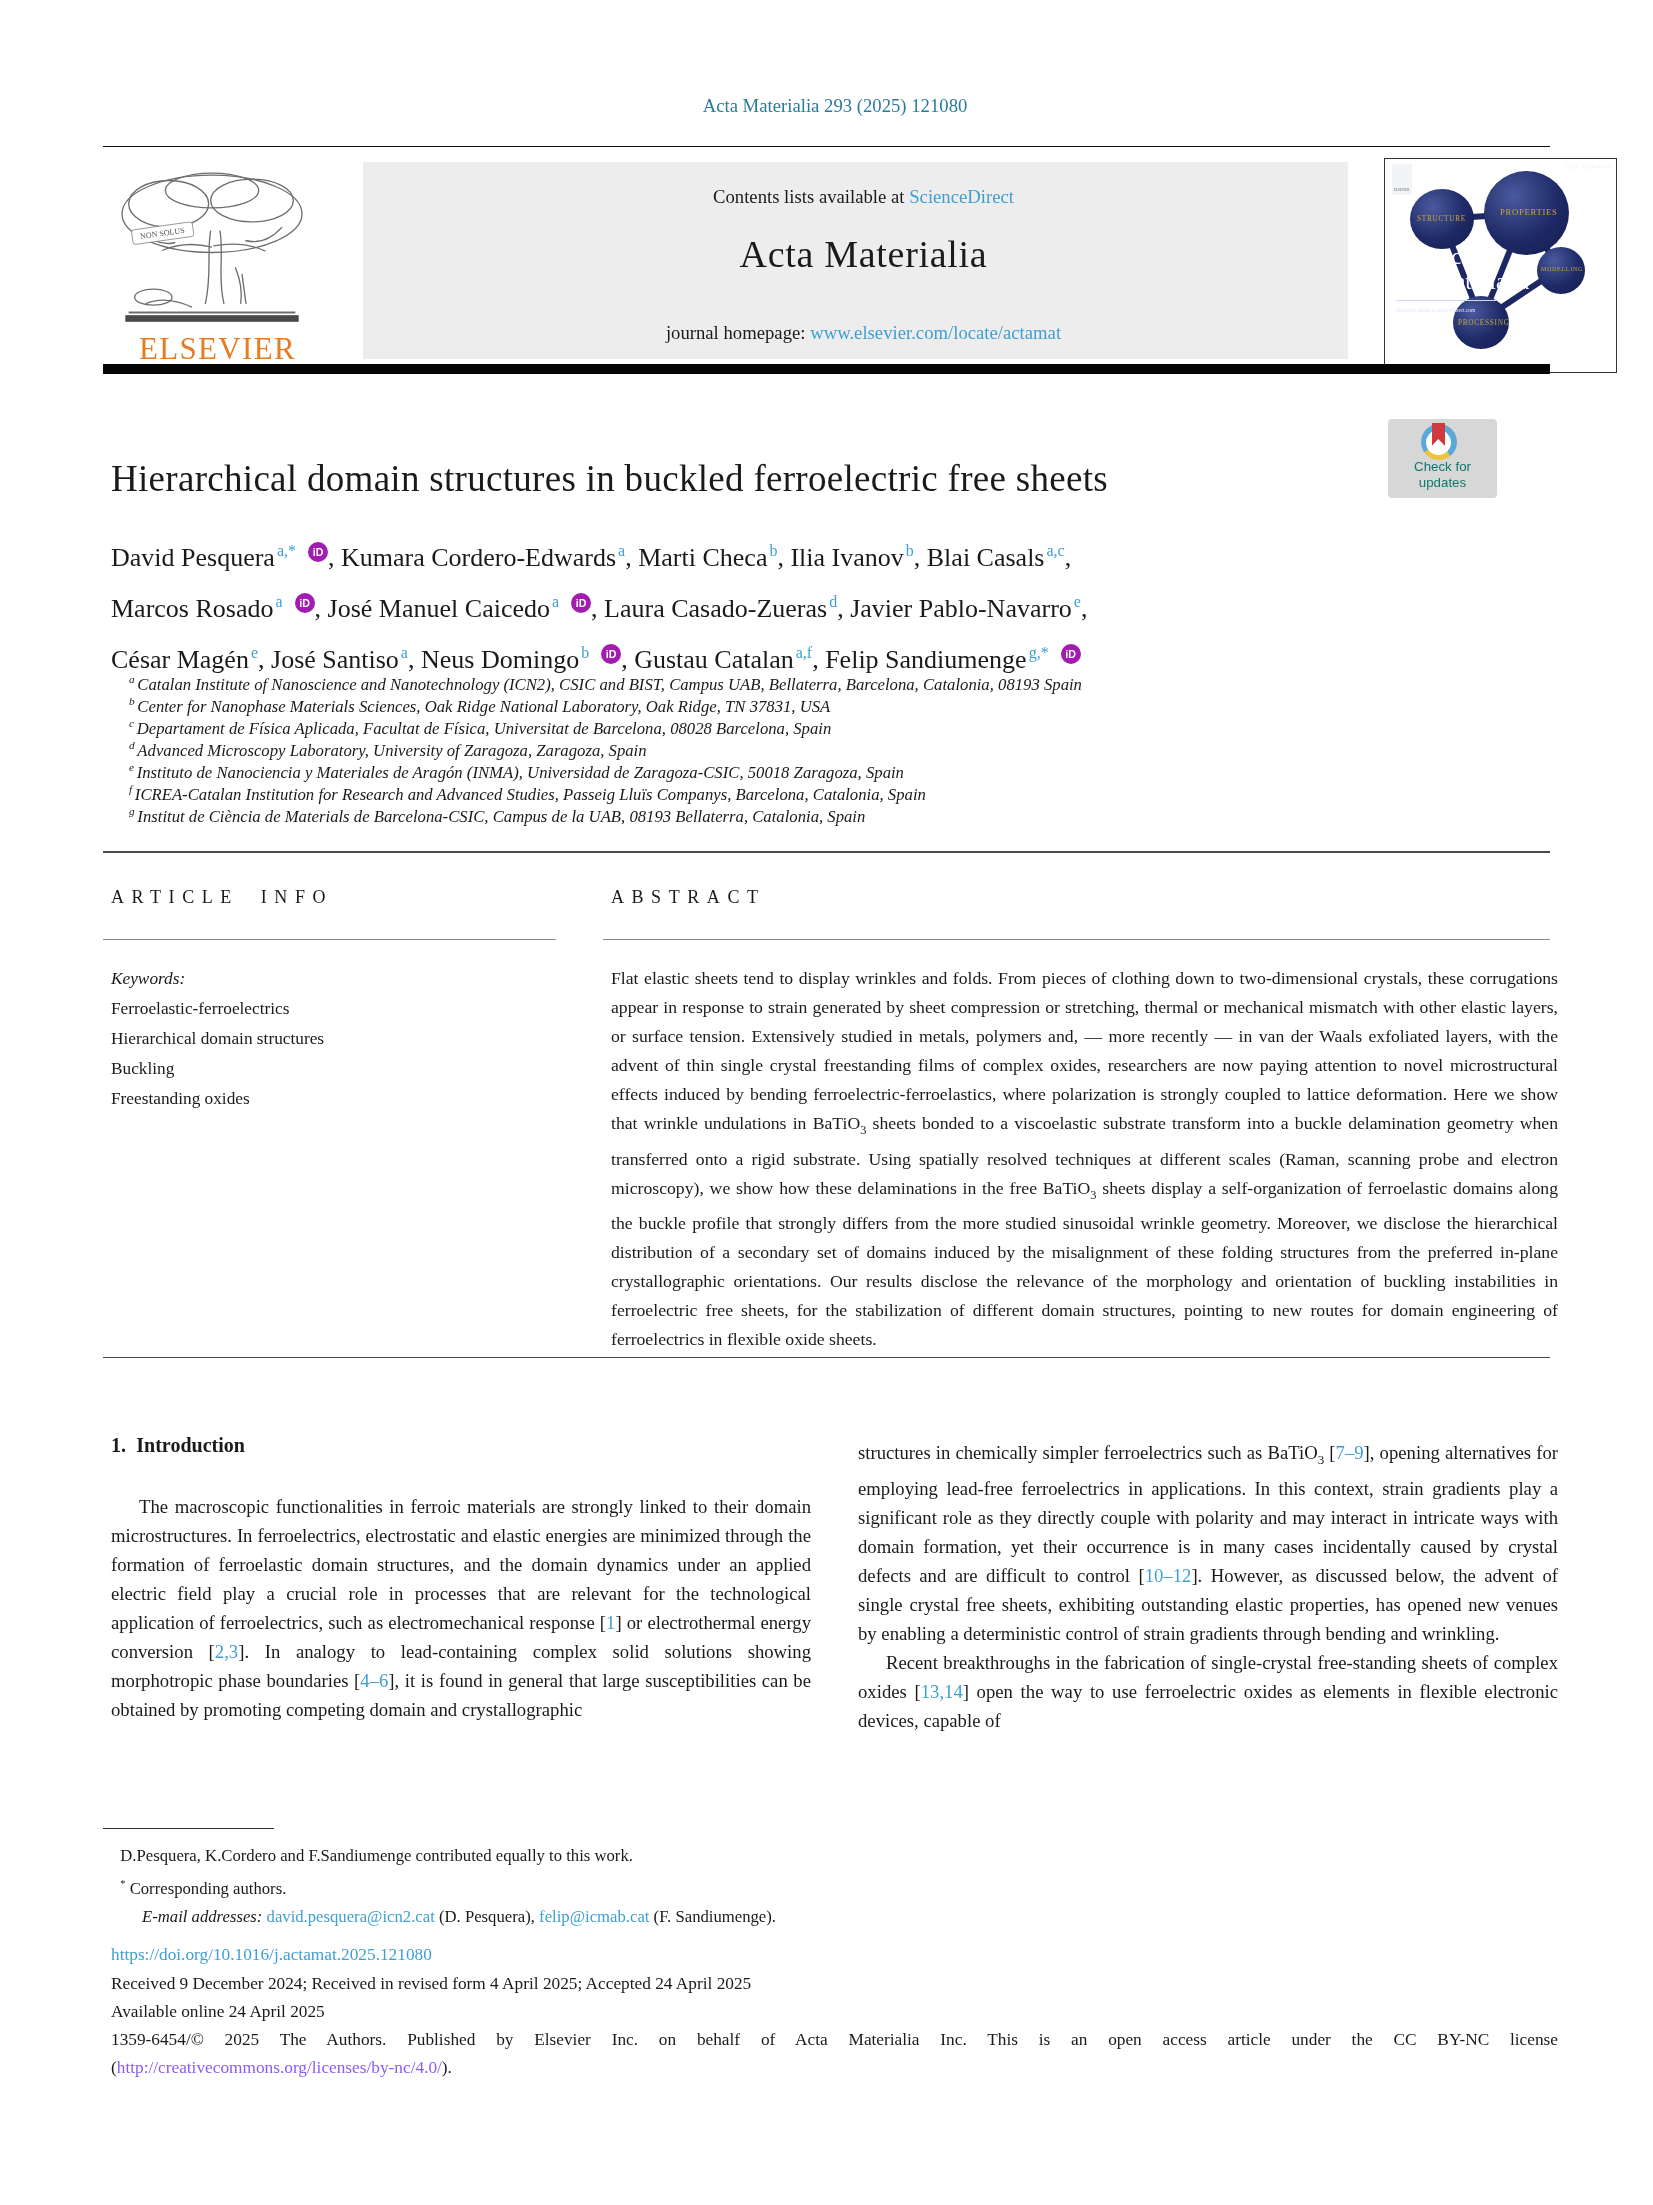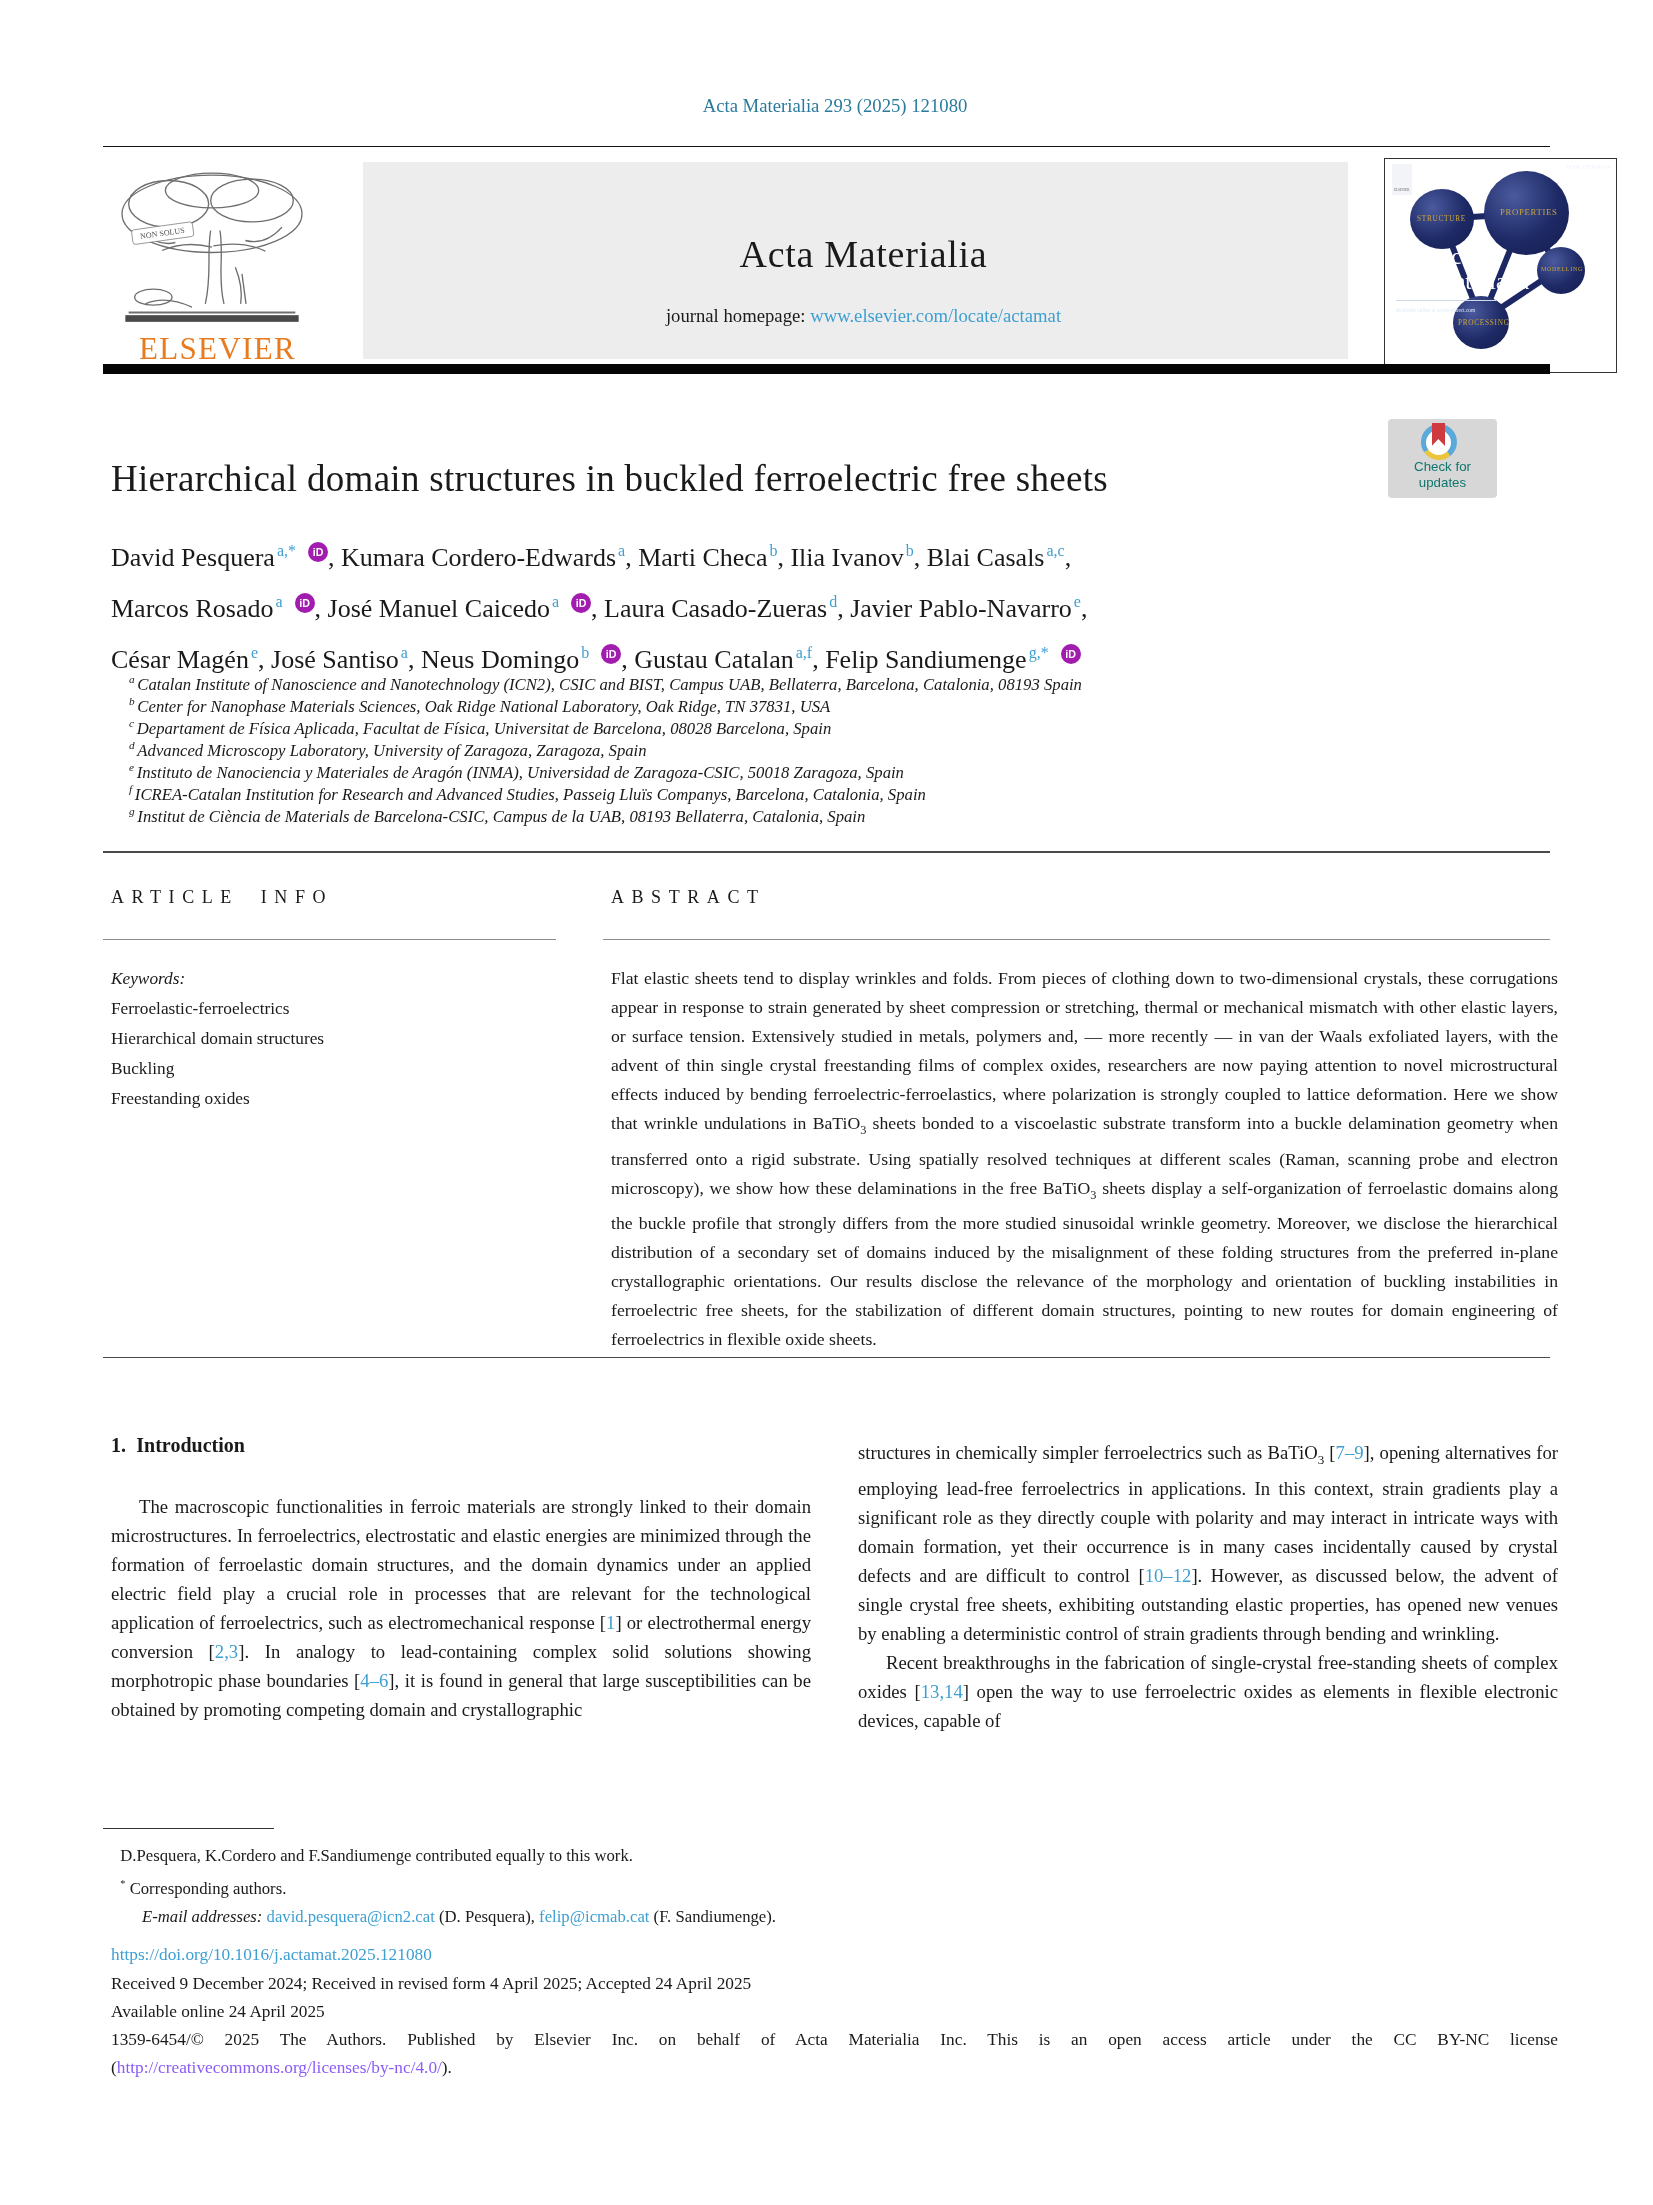--- a/index.html
+++ b/index.html
@@ -23,21 +23,21 @@
   #rule-abs-bottom{top:1357px;height:1.3px;background:#4a4a4a;}
   .hdr-rule{position:absolute;height:1.3px;background:#8c8c8c;top:939px;}
   #rule-info{left:103px;width:453px;}
   #rule-abstract{left:603px;width:947px;}
   #footnote-rule{top:1828px;left:103px;width:163px;height:1.3px;background:#333;}
 
   
   #gray-box{top:162px;left:363px;width:977px;height:197px;background:#ededed;}
   #contents-line{top:24px;left:0;width:100%;text-align:center;font-size:18.7px;}
   #journal-name{top:70px;left:0;width:100%;text-align:center;font-size:38px;letter-spacing:0.7px;}
-  #homepage-line{top:143px;left:0;width:100%;text-align:center;font-size:18.7px;}
+  #homepage-line{top:160px;left:0;width:100%;text-align:center;font-size:18.7px;}
 
   
   #elsevier-block{top:167px;left:100px;width:227px;height:200px;}
   #elsevier-word{position:absolute;bottom:0;left:0;width:100%;text-align:center;
      font-size:31px;color:#e87b1f;letter-spacing:1.3px;}
   #tree-svg{position:absolute;top:0;left:12px;}
 
   
   #cover{top:158px;left:1384px;width:223px;height:213px;border:0.7px solid #333;
      background:linear-gradient(180deg,#d7e1f0 0%,#a9bcde 22%,#6c86c4 55%,#44straight 0%,#44619f 78%,#3c579b 100%);overflow:hidden;}
@@ -136,20 +136,23 @@
         <line x1="25" y1="218" x2="275" y2="218"></line>
       </g>
       <rect x="30" y="88" width="92" height="22" rx="4" fill="#fff" stroke="#6e6e6e" transform="rotate(-8 76 99)"></rect>
       <text x="42" y="103" font-size="12" fill="#555" font-family="Liberation Serif, serif" transform="rotate(-8 76 99)">NON SOLUS</text>
       <rect x="20" y="222" width="260" height="10" fill="#4a4a4a"></rect>
     </svg>
     <div id="elsevier-word">ELSEVIER</div>
   </div>
 
   <div class="abs" id="gray-box">
+    <div class="abs" id="contents-line">
+      <span>Contents lists available at </span><span class="blue-link">ScienceDirect</span>
+    </div>
     <div class="abs" id="journal-name">Acta Materialia</div>
     <div class="abs" id="homepage-line">
       <span>journal homepage: </span><span class="blue-link">www.elsevier.com/locate/actamat</span>
     </div>
   </div>
 
   <div class="abs" id="cover">
     <svg width="223" height="213" viewBox="0 0 335 320">
       <g stroke="#1c2763" stroke-width="9">
         <line x1="85" y1="90" x2="210" y2="82"></line>

